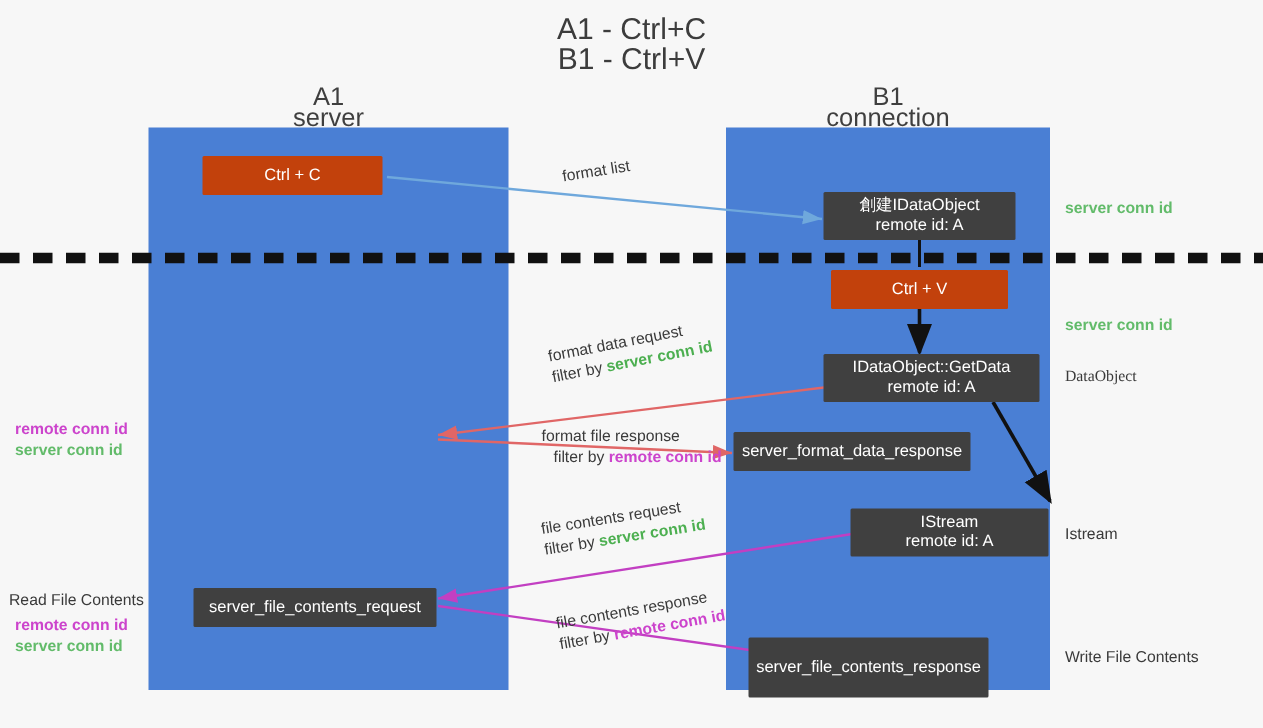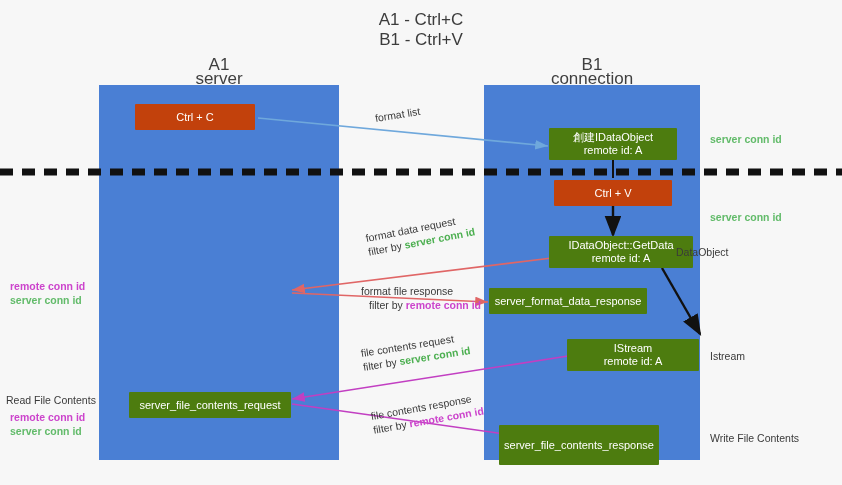--- a/index.html
+++ b/index.html
@@ -11,40 +11,40 @@
     position: relative;
     overflow: hidden;
     color: #404040;
   }
   #stage { position:absolute; inset:0; }
 
   .svg-layer { position:absolute; left:0; top:0; width:842px; height:485px; pointer-events:none; }
 
   .title {
     position:absolute; left:0; top:10px; width:842px;
-    text-align:center; font-size:17px; line-height:20px; color:#3c3c3c;
+    text-align:center; font-size:20px; line-height:20px; color:#3c3c3c;
   }
 
   .col-head {
     position:absolute; text-align:center; font-size:17px; line-height:14px; color:#3f3f3f;
   }
 
   .lane {
     position:absolute; background:#4a7fd4; top:85px; height:375px;
   }
   .lane.a { left:99px; width:240px; }
   .lane.b { left:484px; width:216px; }
 
   .node {
     position:absolute; display:flex; align-items:center; justify-content:center;
     text-align:center; color:#ffffff; font-size:11px; line-height:13px;
     border-radius:1px; padding:2px 6px;
   }
   .node.green { background:#c2410c; }
-  .node.orange { background:#4d7c0f;align-items:center; }
+  .node.orange { background:#404040;align-items:center; }
 
   .note {
     position:absolute; font-size:10.5px; line-height:14px; color:#3a3a3a;
     white-space:nowrap;
   }
   .note .green-t { color:#4caf50; font-weight:bold; }
   .note .magenta-t { color:#cc44cc; font-weight:bold; }
 
   .side-label {
     position:absolute; font-size:10.5px; line-height:14px; white-space:nowrap;
@@ -178,21 +178,21 @@
 
   <div class="note rot-d" style="left:372px; top:409px;">
     <div>file contents response</div>
     <div>
       <span>filter by </span><span class="magenta-t">remote conn id</span>
     </div>
   </div>
 
   <div class="side-label green-t" style="left:710px; top:132px;">server conn id</div>
   <div class="side-label green-t" style="left:710px; top:210px;">server conn id</div>
-  <div class="side-label dark" style="left:676px; top:245px;">DataObject</div>
+  <div class="side-label dark" style="left:710px; top:245px;font-family:Liberation Serif, serif;">DataObject</div>
   <div class="side-label dark" style="left:710px; top:349px;">Istream</div>
   <div class="side-label dark" style="left:710px; top:431px;">Write File Contents</div>
 
   <div class="side-label magenta-t" style="left:10px; top:279px;">remote conn id</div>
   <div class="side-label green-t" style="left:10px; top:293px;">server conn id</div>
 
   <div class="side-label dark" style="left:6px; top:393px;">Read File Contents</div>
   <div class="side-label magenta-t" style="left:10px; top:410px;">remote conn id</div>
   <div class="side-label green-t" style="left:10px; top:424px;">server conn id</div>
 

